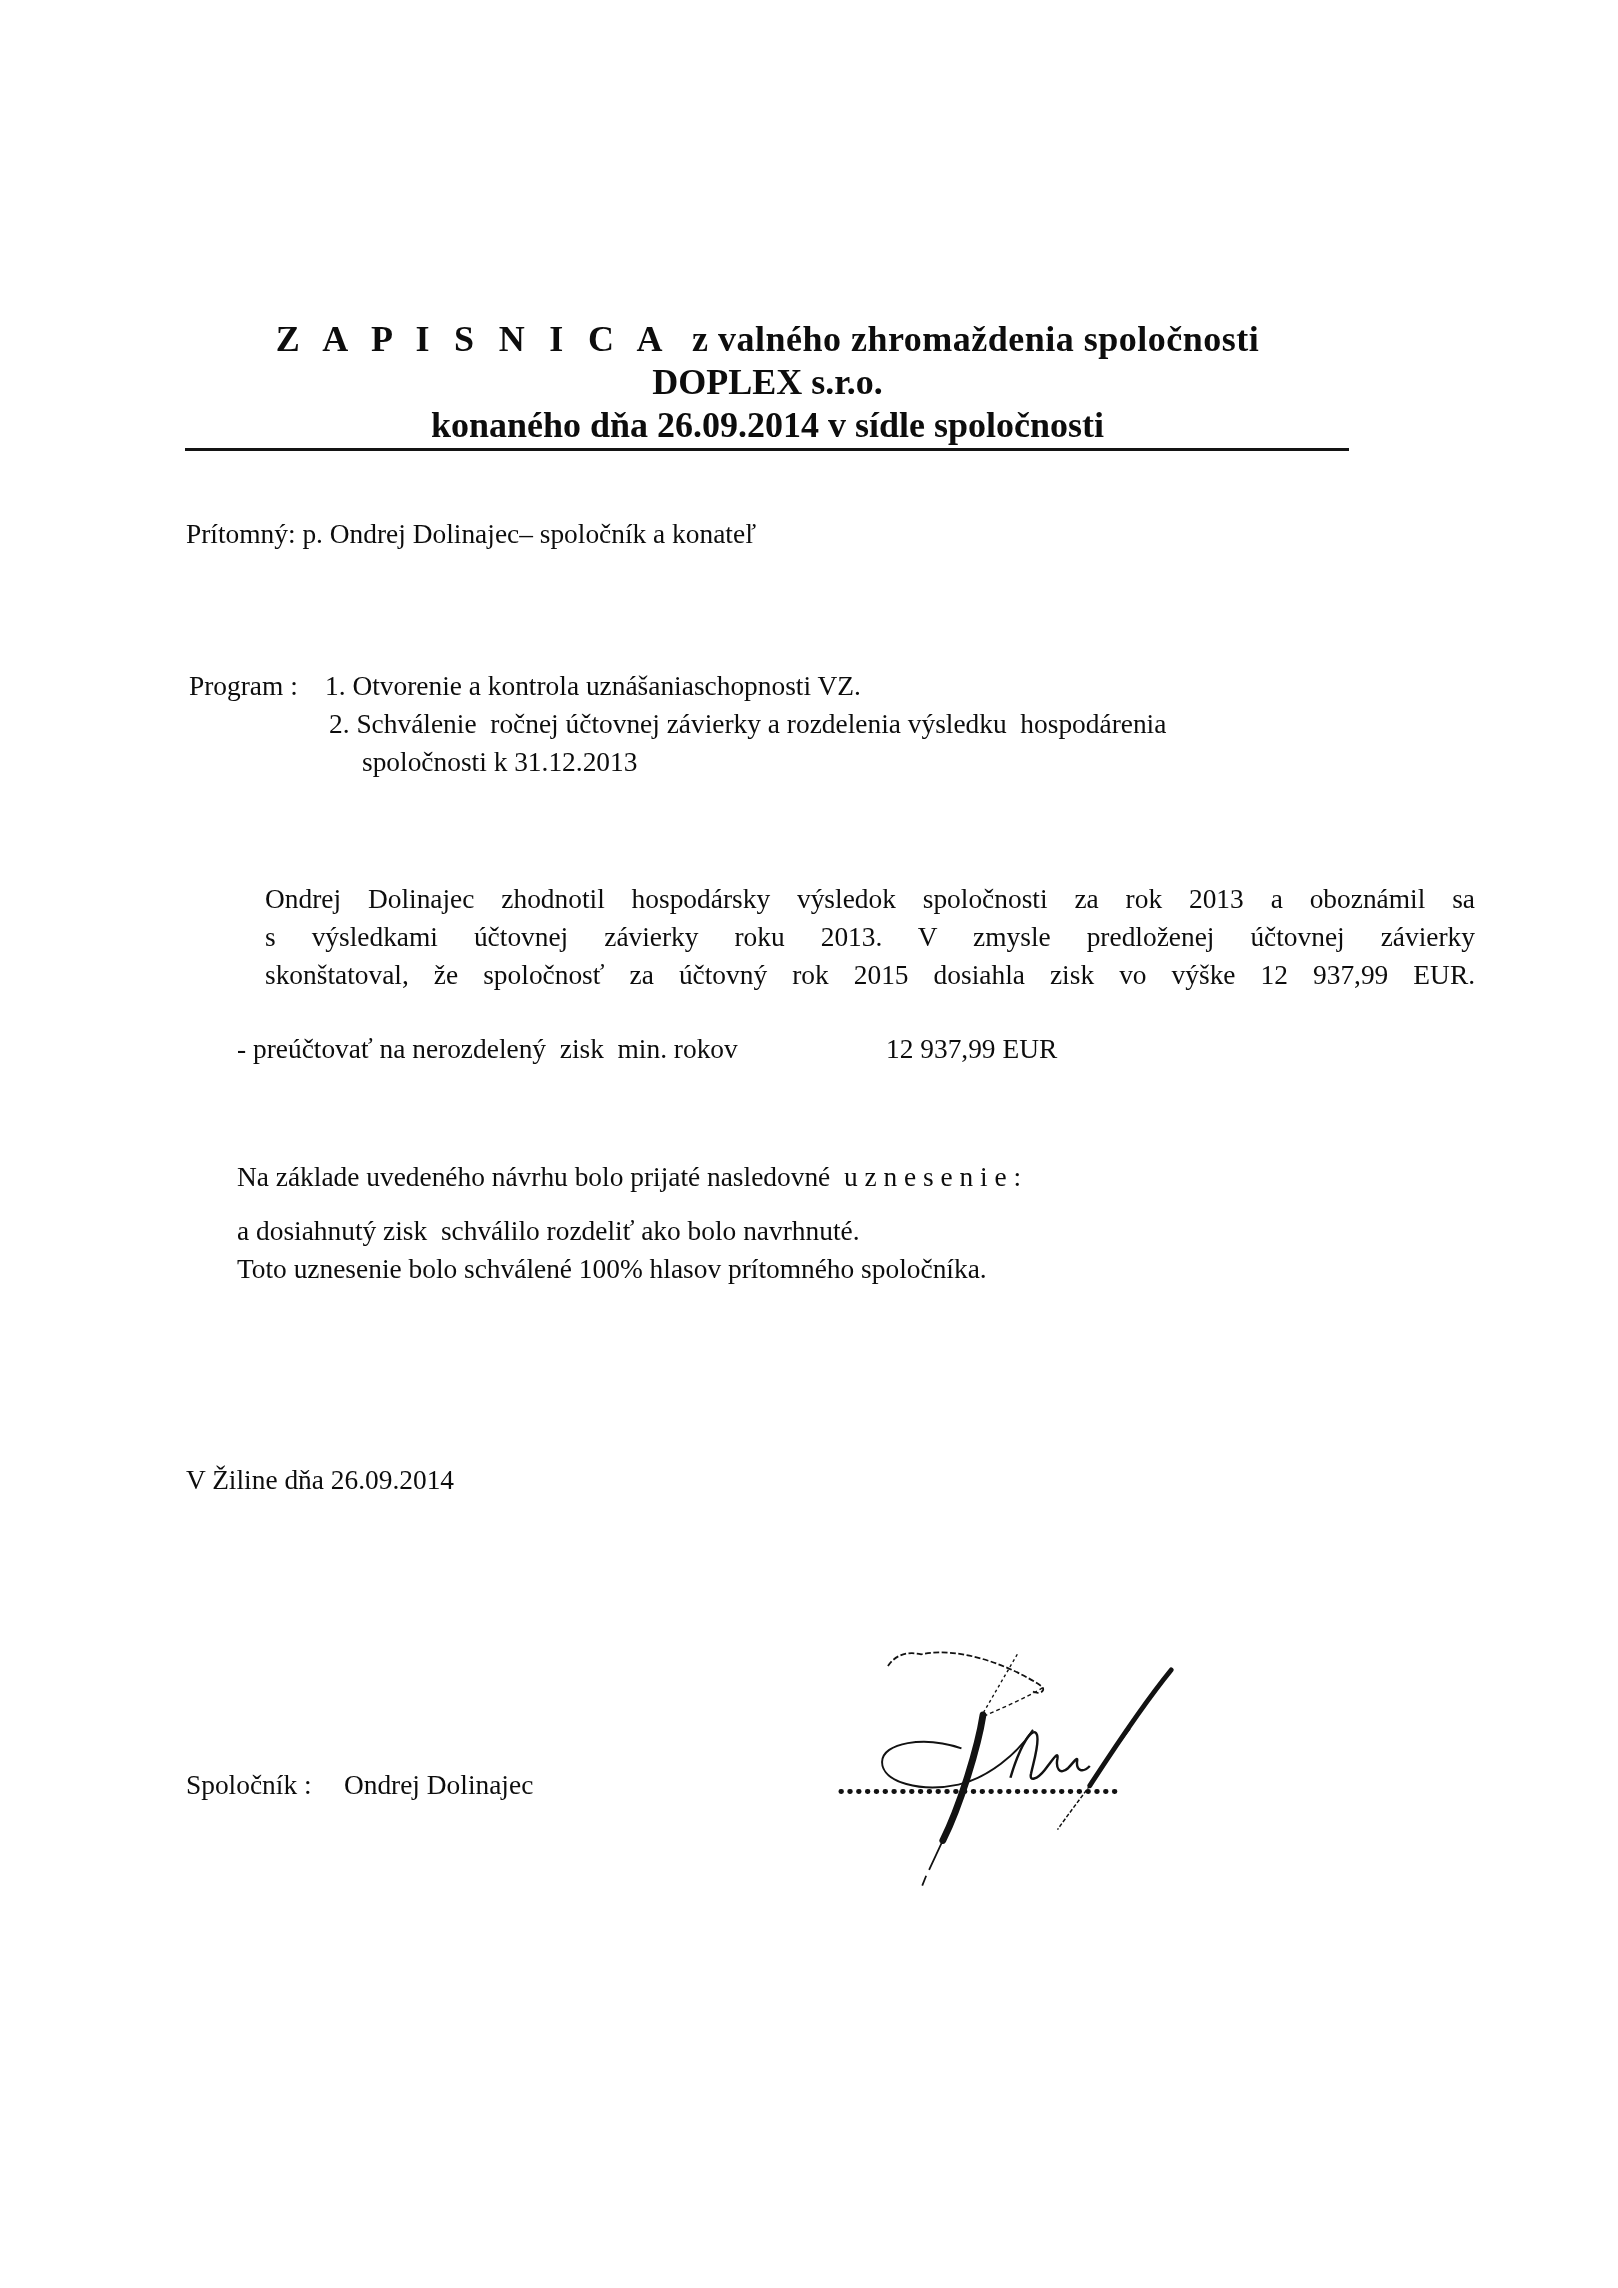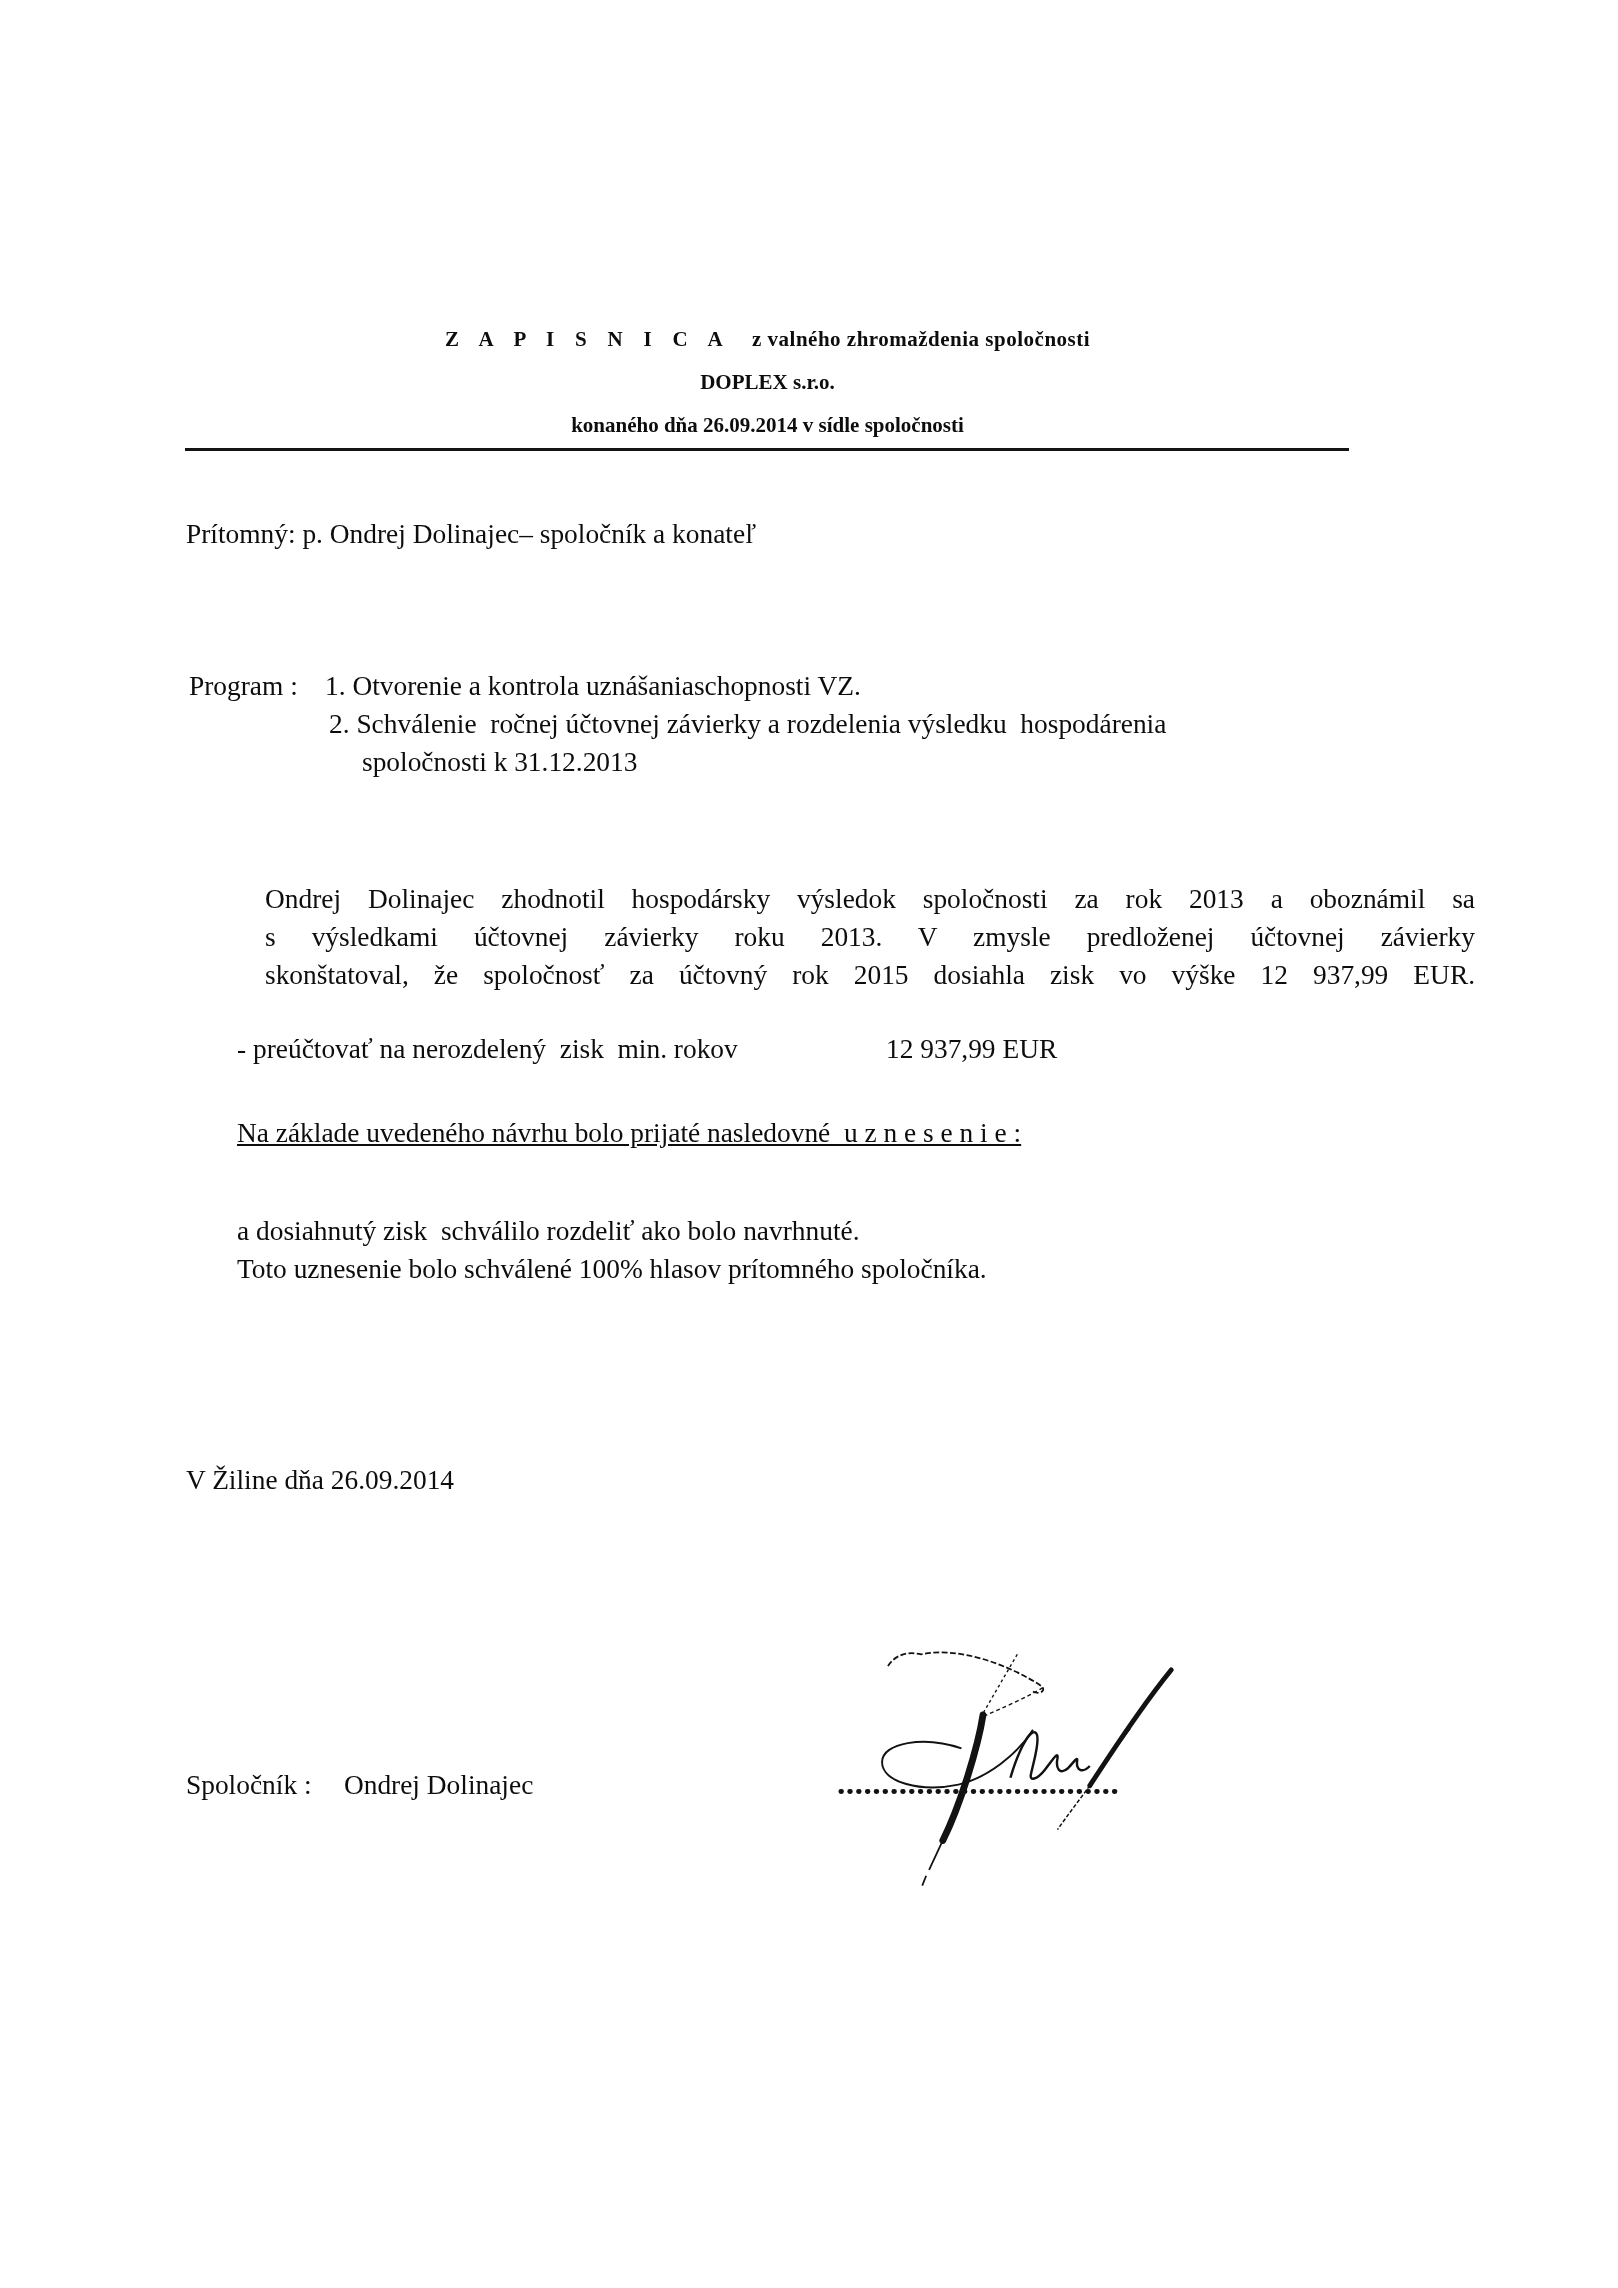--- a/index.html
+++ b/index.html
@@ -6,21 +6,21 @@
   .page {
     position:relative; width:1618px; height:2289px; background:#ffffff;
     font-family:"Liberation Serif","DejaVu Serif",serif;
     color:#0d0d0d; font-size:27.4px; overflow:hidden;
     -webkit-font-smoothing:antialiased;
   }
   .abs { position:absolute; }
   .pre { white-space:pre; }
   .title-block {
     position:absolute; left:186px; top:318px; width:1163px;
-    text-align:center; font-weight:bold; font-size:21px; line-height:43px;
+    text-align:center; font-weight:bold; font-size:36px; line-height:43px;
   }
   .t-head { letter-spacing:7.8px; }
   .t-rest { margin-left:21.6px; letter-spacing:0.5px; }
   .title-underline {
     position:absolute; left:185px; top:448px; width:1164px; height:2.9px;
     background:#141414;
   }
   .pline { position:relative; line-height:38px; height:38px; }
   .p-item1 { position:absolute; left:136px; top:0; white-space:pre; }
   .jline {
@@ -62,21 +62,21 @@
     <div class="jline">skonštatoval, že spoločnosť za účtovný rok 2015 dosiahla zisk vo výške 12 937,99 EUR.</div>
   </section>
 
   <section class="abs" style="left:237px; top:1030px; width:1210px;">
     <div class="pline">
       <span class="pre">- preúčtovať na nerozdelený  zisk  min. rokov</span>
       <span class="amount">12 937,99 EUR</span>
     </div>
   </section>
 
-  <div class="abs pre" style="left:237px; top:1118px;text-decoration:underline;">Na základe uvedeného návrhu bolo prijaté nasledovné  u z n e s e n i e :</div>
+  <div class="abs pre" style="left:237px; top:1162px;">Na základe uvedeného návrhu bolo prijaté nasledovné  u z n e s e n i e :</div>
 
   <section class="abs" style="left:237px; top:1212px;">
     <div class="pline pre">a dosiahnutý zisk  schválilo rozdeliť ako bolo navrhnuté.</div>
     <div class="pline pre">Toto uznesenie bolo schválené 100% hlasov prítomného spoločníka.</div>
   </section>
 
   <div class="abs pre" style="left:186px; top:1465px;">V Žiline dňa 26.09.2014</div>
 
   <div class="abs" style="left:186px; top:1770px;">
     <span class="pre">Spoločník :</span>

